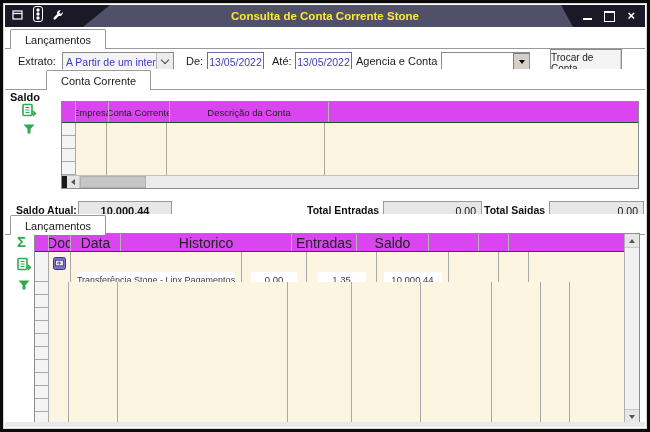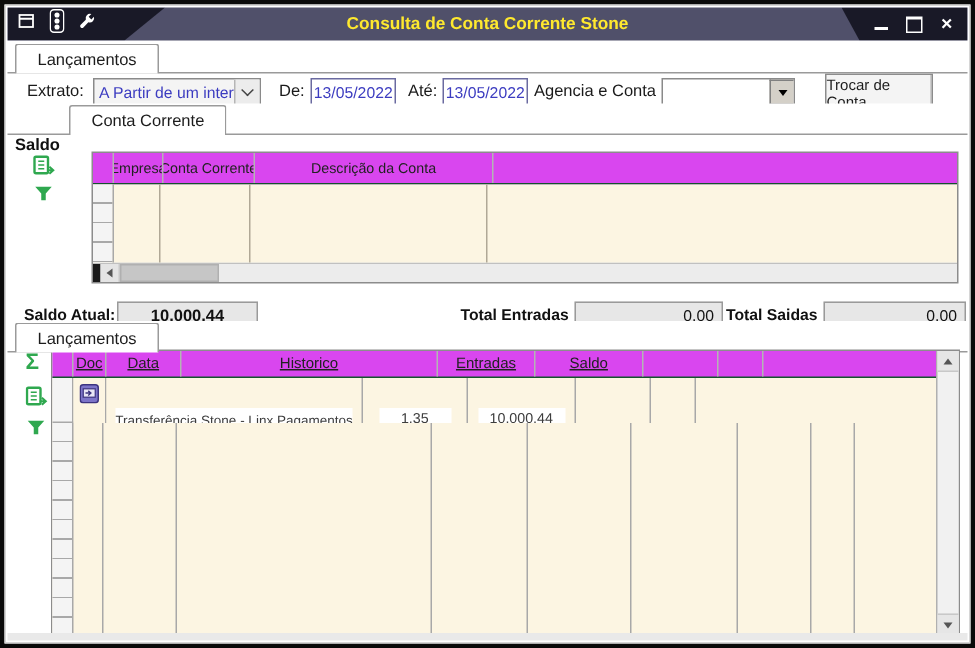--- a/index.html
+++ b/index.html
@@ -78,21 +78,21 @@
   
   .tlabel{position:absolute;font-size:10.5px;font-weight:bold;color:#111;white-space:nowrap;}
   .tfield{position:absolute;height:18px;background:#e7e7e7;border:1px solid #9a9a9a;font-size:10.5px;
     color:#111;display:flex;align-items:center;}
   .tfield.right{justify-content:flex-end;padding-right:5px;}
   .tfield.center{justify-content:center;font-weight:bold;font-size:11px;}
 
   
   #lgrid{left:30px;top:229px;width:604px;height:189px;}
   #lgrid .ghead{height:17px;}
-  #lgrid .gh{font-size:10px;text-decoration:underline;}
+  #lgrid .gh{font-size:14px;}
   .lrow1{display:flex;height:30px;}
   .lc{border-right:1px solid #a8a8a8;display:flex;align-items:flex-start;justify-content:center;}
   .ind-cell{width:13px;background:#f4f4f4;border-right:1px solid #a8a8a8;border-bottom:1px solid #a8a8a8;}
   .chip{background:#fff;margin-top:20px;height:15px;display:flex;align-items:center;justify-content:center;
     font-size:9.5px;color:#3d3d3d;white-space:nowrap;overflow:hidden;}
   .datecell{font-size:9.5px;color:#6b6099;padding-top:5px;}
   #lgrid .fill-area{flex:1;position:relative;}
   #lgrid .collines{position:absolute;inset:0;
     background:
       linear-gradient(#a8a8a8,#a8a8a8) 33px 0/1px 100% no-repeat,
@@ -262,20 +262,23 @@
                 <svg width="13" height="13" viewBox="0 0 13 13">
                     <rect x="0.5" y="0.5" width="12" height="12" rx="2" fill="#7c74c8" stroke="#3c3480"></rect>
                     <rect x="2.5" y="3.2" width="8" height="5.6" fill="#e8e6f6" stroke="#3c3480" stroke-width="0.8"></rect>
                     <path d="M4 6 h3.2 M5.8 4.6 l1.8 1.4 -1.8 1.6" stroke="#3c3480" stroke-width="0.9" fill="none"></path>
                   </svg>
               </span>
             </div>
             <div class="lc cream" style="width:170px;">
               <span class="chip" style="width:158px;font-size:9px;">Transferência Stone - Linx Pagamentos</span>
             </div>
+            <div class="lc cream" style="width:64px;">
+              <span class="chip" style="width:46px;">0,00</span>
+            </div>
             <div class="lc cream" style="width:69px;">
               <span class="chip" style="width:48px;">1,35</span>
             </div>
             <div class="lc cream" style="width:71px;">
               <span class="chip" style="width:58px;">10.000,44</span>
             </div>
             <div class="lc cream" style="width:49px;"></div>
             <div class="lc cream" style="width:29px;"></div>
             <div class="lc cream" style="flex:1;border-right:none;"></div>
           </div>

